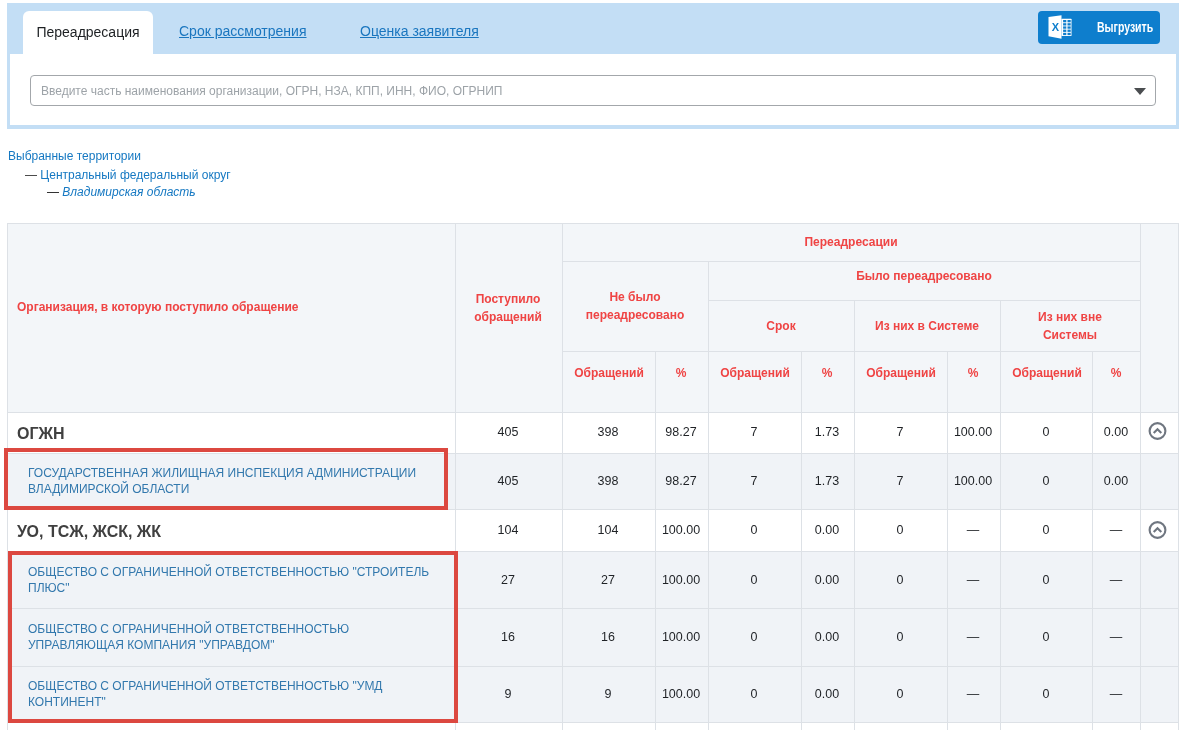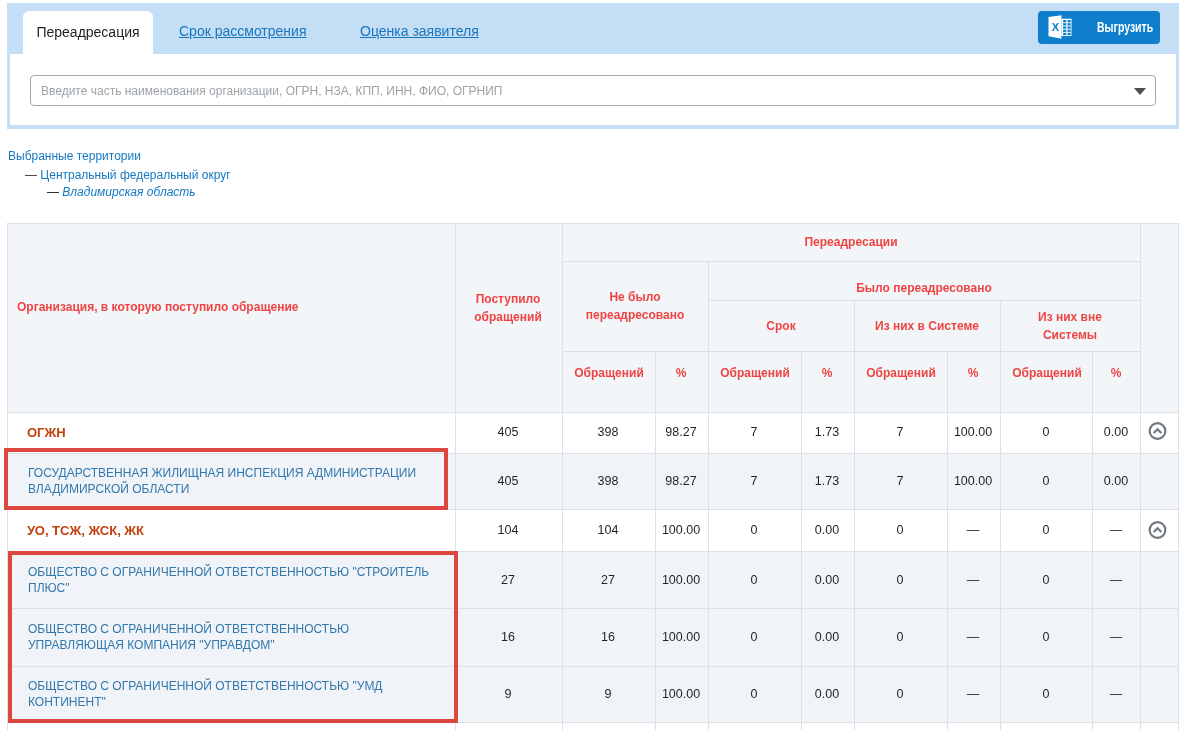--- a/index.html
+++ b/index.html
@@ -37,21 +37,21 @@
 
   
   .bg { position:absolute; }
   .hbg { background:#f3f6f9; }
   .gbg { background:#f0f3f7; }
   .vline { position:absolute; width:1px; background:#dde1e6; }
   .hline { position:absolute; height:1px; background:#dde1e6; }
   .hcell { position:absolute; font-size:12px; font-weight:bold; color:#ef4444;
            text-align:center; line-height:17.5px; }
   .num { position:absolute; font-size:12.5px; color:#1f2226; text-align:center; }
-  .grp { position:absolute; font-size:13px; font-weight:bold; color:#c2410c;margin-left:10px; }
+  .grp { position:absolute; font-size:16px; font-weight:bold; color:#404040; }
   .olink { position:absolute; font-size:12px; color:#3278ad; line-height:16px; }
 
   .redbox { position:absolute; border:4px solid #dc4840; }
 
   .circ { position:absolute; }
 </style>
 </head>
 <body>
 <div class="page">
 
@@ -123,21 +123,21 @@
 <div class="vline" style="left:947px; top:351px; height:61px;"></div>
 <div class="vline" style="left:947px; top:412px; height:318px;"></div>
 <div class="vline" style="left:1000px; top:300px; height:112px;"></div>
 <div class="vline" style="left:1000px; top:412px; height:318px;"></div>
 <div class="vline" style="left:1092px; top:351px; height:61px;"></div>
 <div class="vline" style="left:1092px; top:412px; height:318px;"></div>
 <div class="hcell" style="left:17px; top:299px; width:400px; text-align:left;">Организация, в которую поступило обращение</div>
 <div class="hcell" style="left:428px; top:291px; width:160px;">Поступило<br>обращений</div>
 <div class="hcell" style="left:771px; top:234px; width:160px;">Переадресации</div>
 <div class="hcell" style="left:555px; top:289px; width:160px;">Не было<br>переадресовано</div>
-<div class="hcell" style="left:814px; top:280px; width:220px;">Было переадресовано</div>
+<div class="hcell" style="left:814px; top:268px; width:220px;">Было переадресовано</div>
 <div class="hcell" style="left:701px; top:318px; width:160px;">Срок</div>
 <div class="hcell" style="left:847px; top:318px; width:160px;">Из них в Системе</div>
 <div class="hcell" style="left:990px; top:309px; width:160px;">Из них вне<br>Системы</div>
 <div class="hcell" style="left:559px; top:365px; width:100px;">Обращений</div>
 <div class="hcell" style="left:705px; top:365px; width:100px;">Обращений</div>
 <div class="hcell" style="left:851px; top:365px; width:100px;">Обращений</div>
 <div class="hcell" style="left:997px; top:365px; width:100px;">Обращений</div>
 <div class="hcell" style="left:661px; top:365px; width:40px;">%</div>
 <div class="hcell" style="left:807px; top:365px; width:40px;">%</div>
 <div class="hcell" style="left:953px; top:365px; width:40px;">%</div>

